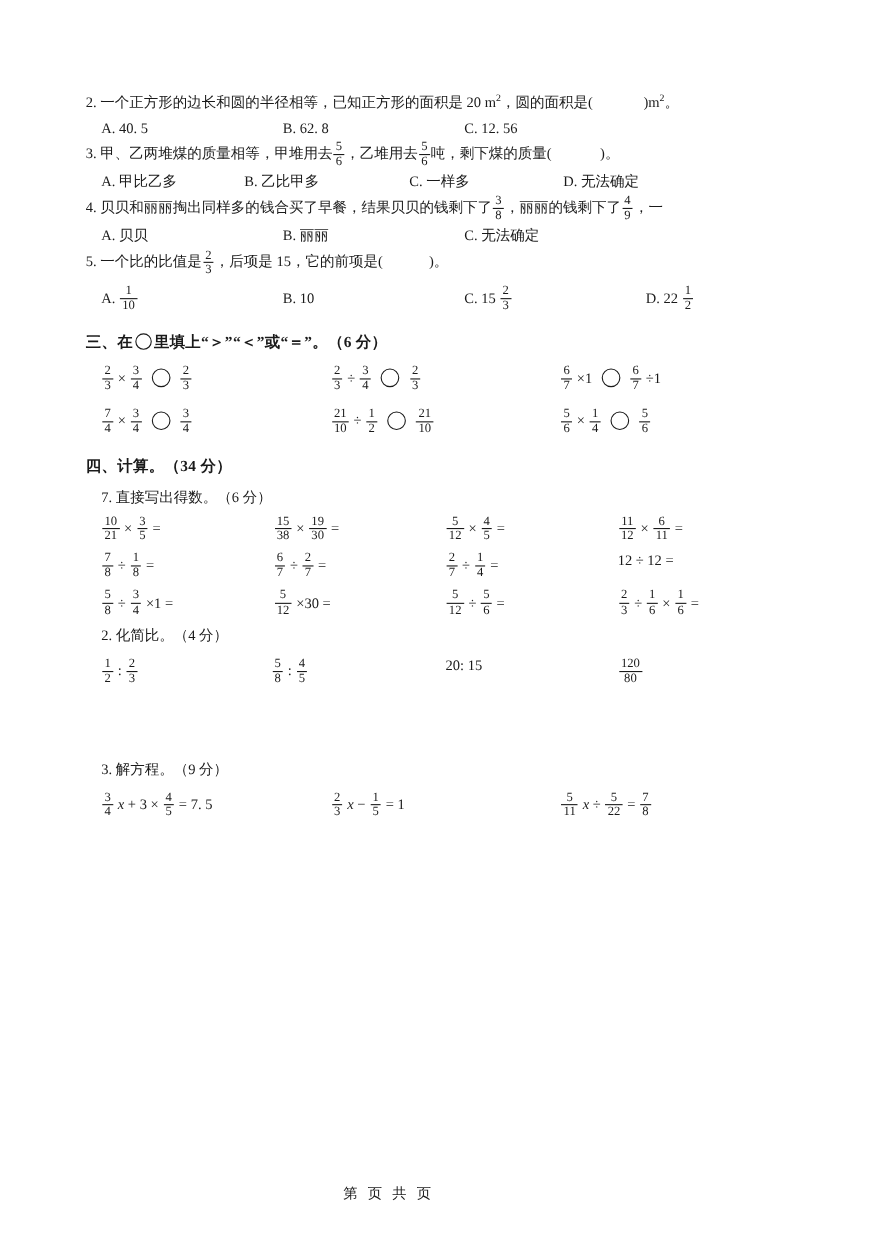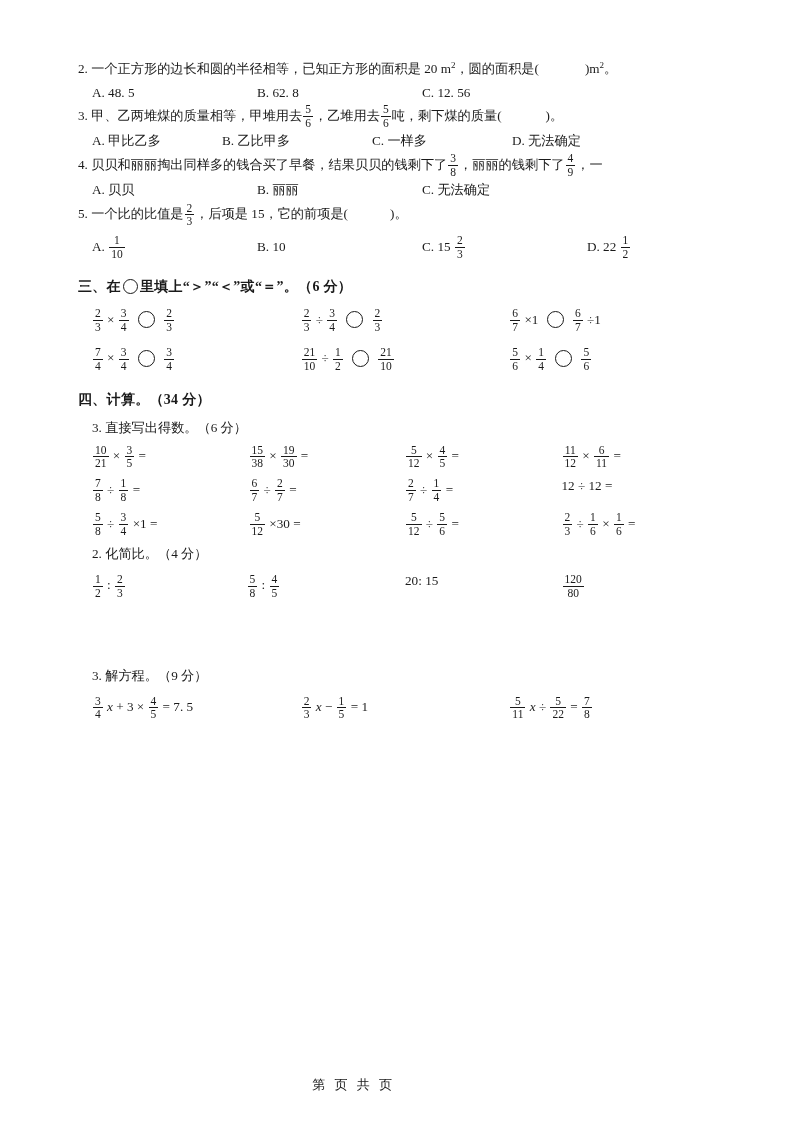--- a/index.html
+++ b/index.html
@@ -18,21 +18,21 @@
   .page {
     width: 793px;
     height: 1122px;
     position: relative;
     padding: 0;
     box-sizing: border-box;
   }
   .content {
     position: absolute;
     left: 78px;
-    top: 56px;
+    top: 80px;
     width: 640px;
   }
   .q-text {
     font-size: 13.2px;
     line-height: 2.0;
   }
   .indent {
     padding-left: 14px;
   }
   .options {
@@ -149,21 +149,21 @@
 <body>
 
 <div class="page">
   <div class="content">
 
     <div class="q-text">
       <span>2.</span>
       <span>一个正方形的边长和圆的半径相等，已知正方形的面积是 20 m</span><sup class="sq">2</sup><span>，圆的面积是(</span><span style="display:inline-block;width:46px;"></span><span>)m</span><sup class="sq">2</sup><span>。</span>
     </div>
     <div class="options">
-      <div style="width:165px;">A. 48. 5</div>
+      <div style="width:165px;">A. 40. 5</div>
       <div style="width:165px;">B. 62. 8</div>
       <div>C. 12. 56</div>
     </div>
 
     <div class="q-text">
       <span>3.</span>
       <span>甲、乙两堆煤的质量相等，甲堆用去</span><span class="frac"><span class="num">5</span><span class="den">6</span></span><span>，乙堆用去</span><span class="frac"><span class="num">5</span><span class="den">6</span></span><span>吨，剩下煤的质量(</span><span style="display:inline-block;width:44px;"></span><span>)。</span>
     </div>
     <div class="options">
       <div style="width:130px;">A. 甲比乙多</div>
@@ -233,21 +233,21 @@
       <div class="expr">
         <span class="frac"><span class="num">5</span><span class="den">6</span></span> ×
         <span class="frac"><span class="num">1</span><span class="den">4</span></span>
         <span class="circ"></span>
         <span class="frac"><span class="num">5</span><span class="den">6</span></span>
       </div>
     </div>
 
     <div class="sec-title" style="margin-top:18px;">四、计算。（34 分）</div>
 
-    <div class="sub-title">3. 直接写出得数。（6 分）</div>
+    <div class="sub-title">7. 直接写出得数。（6 分）</div>
 
     <div class="grid4">
       <div class="expr"><span class="frac"><span class="num">10</span><span class="den">21</span></span> × <span class="frac"><span class="num">3</span><span class="den">5</span></span> =</div>
       <div class="expr"><span class="frac"><span class="num">15</span><span class="den">38</span></span> × <span class="frac"><span class="num">19</span><span class="den">30</span></span> =</div>
       <div class="expr"><span class="frac"><span class="num">5</span><span class="den">12</span></span> × <span class="frac"><span class="num">4</span><span class="den">5</span></span> =</div>
       <div class="expr"><span class="frac"><span class="num">11</span><span class="den">12</span></span> × <span class="frac"><span class="num">6</span><span class="den">11</span></span> =</div>
     </div>
 
     <div class="grid4">
       <div class="expr"><span class="frac"><span class="num">7</span><span class="den">8</span></span> ÷ <span class="frac"><span class="num">1</span><span class="den">8</span></span> =</div>

